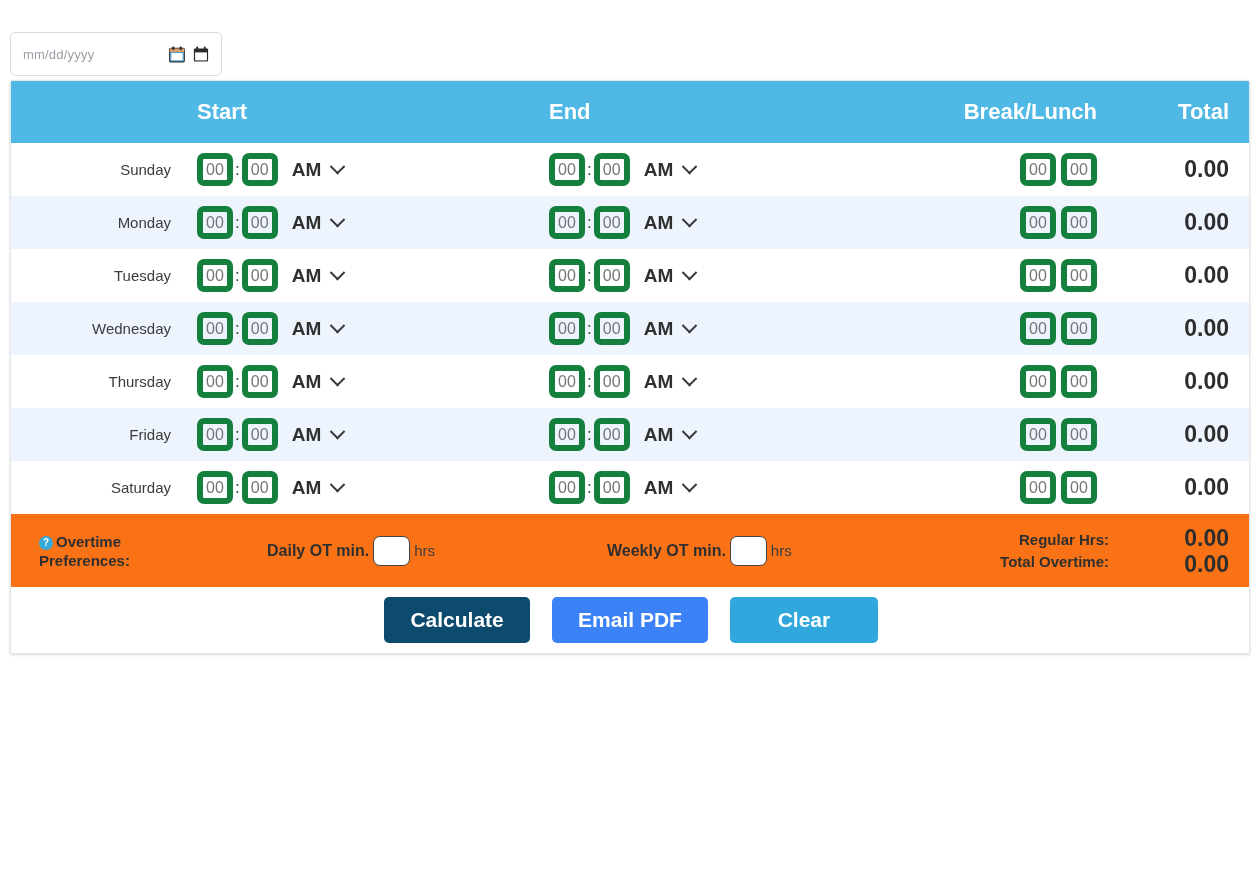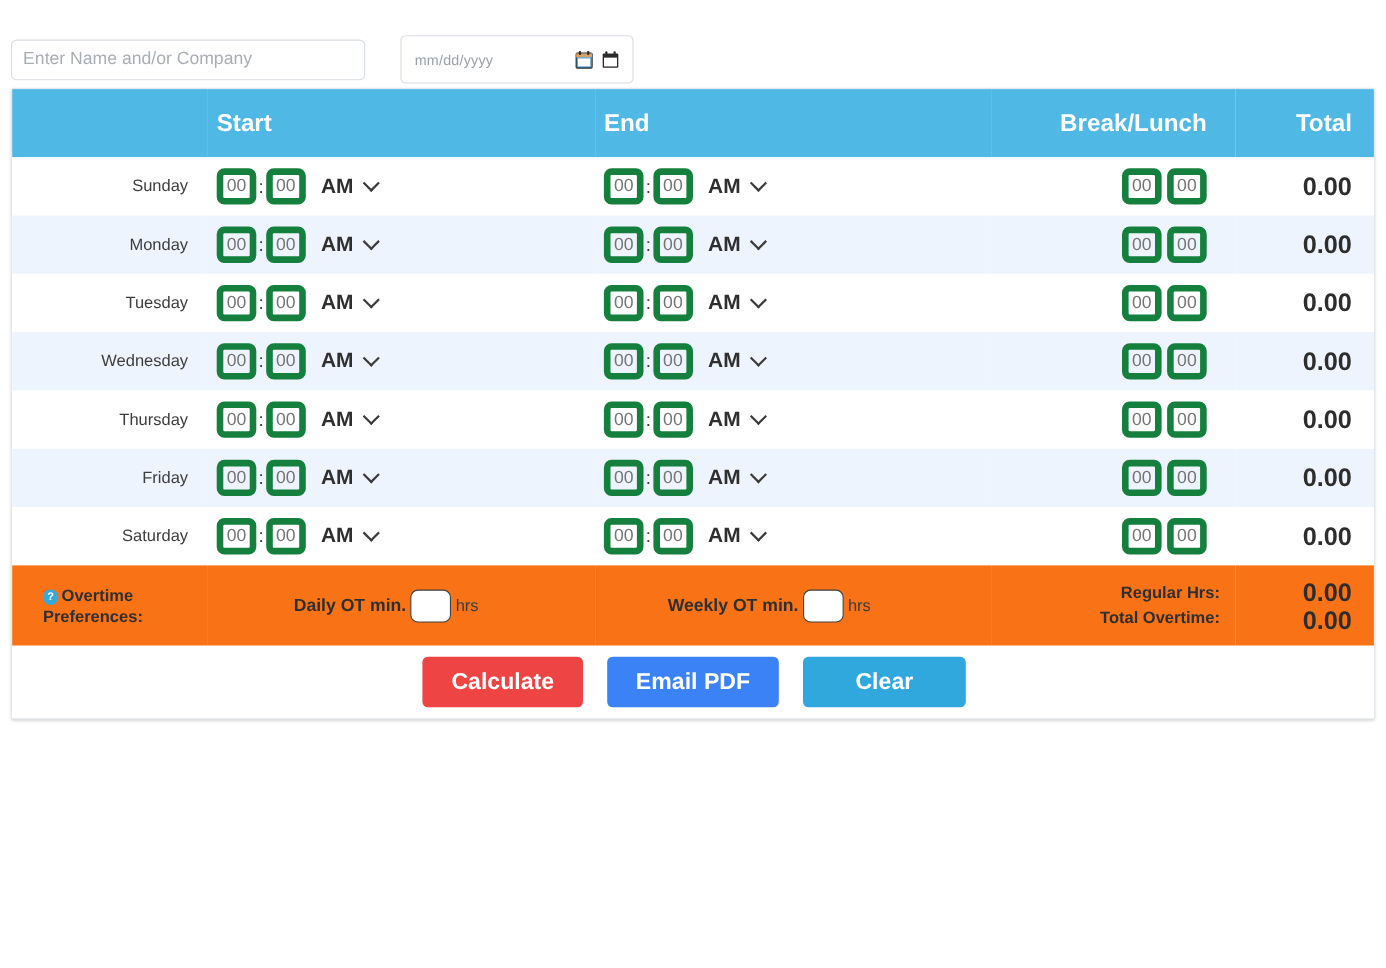--- a/index.html
+++ b/index.html
@@ -263,32 +263,31 @@
     border-radius: 5px;
     color: #ffffff;
     font-size: 21px;
     font-weight: bold;
     font-family: "Liberation Sans", sans-serif;
     height: 46px;
     cursor: pointer;
     padding: 0 26px;
     line-height: 46px;
   }
-  .btn-calc  { background: #ef4444; min-width: 146px; }
+  .btn-calc  { background: #0c4a6e; min-width: 146px; }
   .btn-email { background: #3b82f6; min-width: 148px; }
   .btn-clear { background: #30a8dd; min-width: 148px; }
 </style>
 </head>
 <body>
 
 <div class="page">
 
 
   <div class="toprow">
-    <input class="name-field" type="text" placeholder="Enter Name and/or Company" style="">
 
     <div class="date-field">
       <span class="date-placeholder">mm/dd/yyyy</span>
 
       <span class="cal-ico">
         <svg viewBox="0 0 16 17" width="16" height="17">
           <rect x="0.8" y="2.5" width="14.4" height="13.2" rx="1" fill="#ffffff" stroke="#2b2b2b" stroke-width="1.4"></rect>
           <rect x="0.8" y="2.5" width="14.4" height="3.6" fill="#d9a06a"></rect>
           <rect x="1.8" y="6.6" width="12.4" height="8.3" fill="#ffffff" stroke="#3f93c9" stroke-width="1"></rect>
           <rect x="3.2" y="0.4" width="2.1" height="3.6" rx="0.8" fill="#2b2b2b"></rect>

